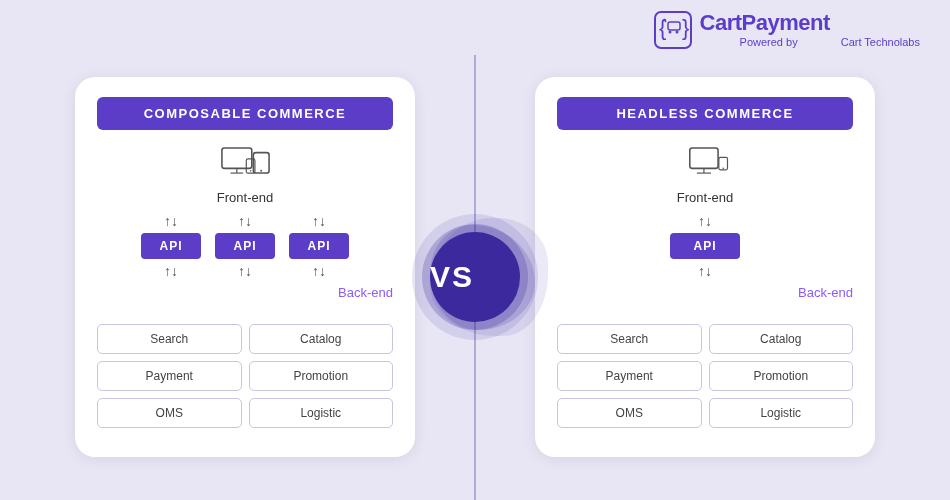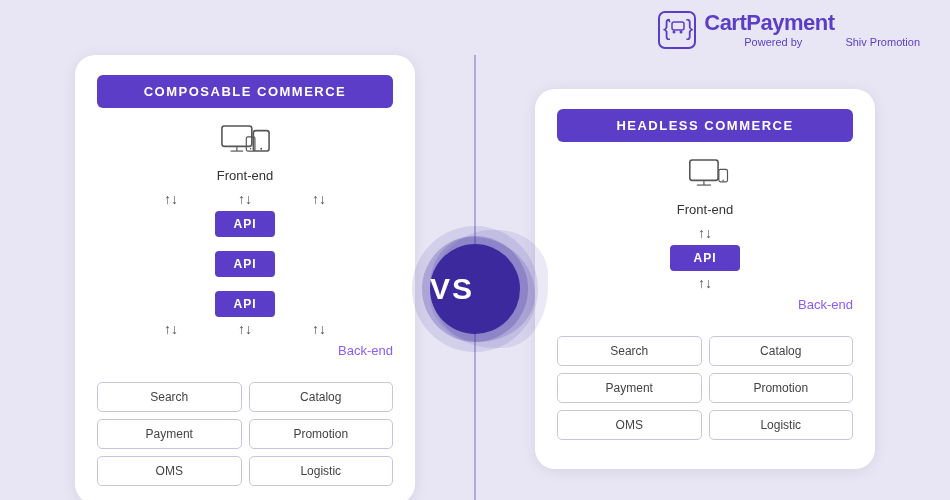--- a/index.html
+++ b/index.html
@@ -164,21 +164,20 @@
       flex-direction: column;
       align-items: center;
       margin-bottom: 4px;
     }
 
     .api-row {
       display: flex;
       justify-content: center;
       gap: 14px;
       margin: 2px 0;
-      flex-direction: column;
     }
     .api-row.single {
       justify-content: center;
     }
 
     .arrow-up {
       display: flex;
       justify-content: center;
       gap: 14px;
       margin: 2px 0;
@@ -247,21 +246,21 @@
       <rect x="14" y="11" width="12" height="8" rx="2" fill="none" stroke="#5c3dc7" stroke-width="1.5"></rect>
       <circle cx="16" cy="21" r="1.5" fill="#5c3dc7"></circle>
       <circle cx="23" cy="21" r="1.5" fill="#5c3dc7"></circle>
       <line x1="12" y1="11" x2="10" y2="8" stroke="#5c3dc7" stroke-width="1.5"></line>
     </svg>
     <div class="logo-text">
       <div class="logo-name">
         <span>Cart</span><span>Payment</span>
       </div>
       <div class="logo-subtitle">
-        <span>Powered by</span> <span style="color:#5c3dc7">Shiv Promotion</span>
+        <span>Powered by</span> <span style="color:#5c3dc7">Cart Technolabs</span>
       </div>
     </div>
   </div>
 </div>
 
 <div class="main-content">
   <div class="center-divider"></div>
 
   <div class="vs-badge">
     <span>VS</span>

